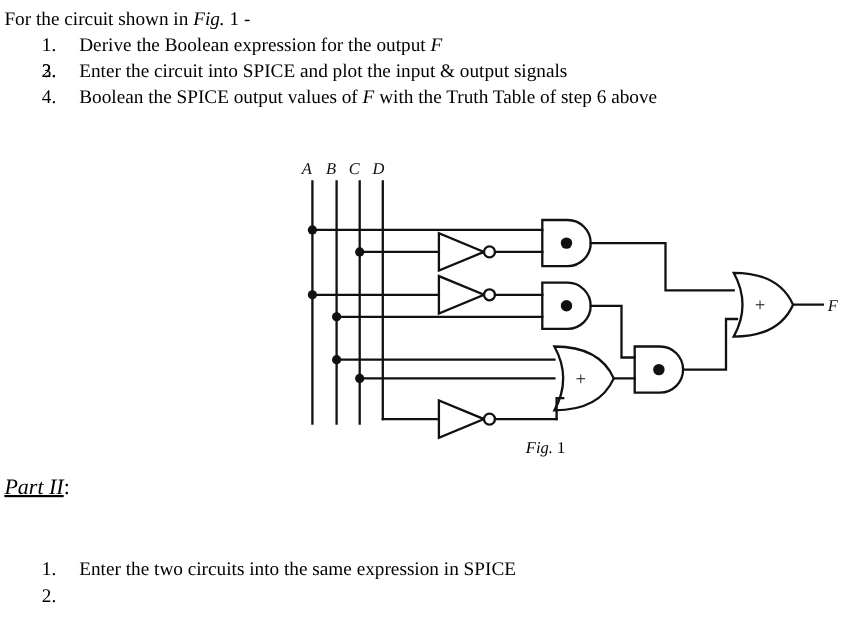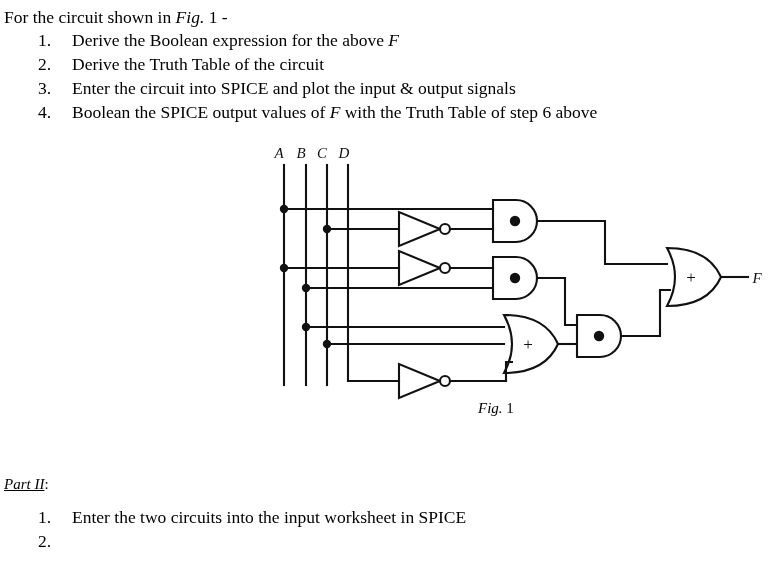--- a/index.html
+++ b/index.html
@@ -66,23 +66,22 @@
     left: 478px;
     top: 400px;
     font-size: 15px;
     white-space: nowrap;
   }
 
   .part-head {
     position: absolute;
     left: 4px;
     top: 432px;
-    font-size: 15px;
-    white-space: nowrap;
-    margin-top: 44px;
+    font-size: 20px;
+    white-space: nowrap;
   }
   .part-head .ulit {
     font-style: italic;
     text-decoration: underline;
   }
 
   .part2-line {
     position: absolute;
     left: 4px;
     top: 483px;
@@ -122,22 +121,22 @@
   }
 </style>
 </head>
 <body>
 
 <div class="page">
 
   <div class="intro-line"><span>For the circuit shown in </span><i class="ital">Fig.</i><span> 1 -</span></div>
 
   <ul class="num-list">
-    <li><span class="marker">1.</span><span>Derive the Boolean expression for the above </span><i class="ital">F</i><span></span></li>
-    <li><span class="marker">2.</span><span>Derive the Truth Table of the circuit</span><i class="ital"></i><span></span></li>
+    <li><span class="marker">1.</span><span>Derive the Boolean expression for the output </span><i class="ital">F</i><span></span></li>
+    <li><span class="marker">2.</span><i class="ital"></i><span></span></li>
     <li><span class="marker">3.</span><span>Enter the circuit into SPICE and plot the input &amp; output signals</span><i class="ital"></i><span></span></li>
     <li><span class="marker">4.</span><span>Boolean the SPICE output values of </span><i class="ital">F</i><span> with the Truth Table of step 6 above</span></li>
   </ul>
 
   <div class="figure">
     <svg width="768" height="285" viewBox="0 0 768 285" xmlns="http://www.w3.org/2000/svg">
       <g fill="none" stroke="#111111" stroke-width="2.1" stroke-linecap="square">
 
         <line x1="284" y1="25" x2="284" y2="245"></line>
         <line x1="306" y1="25" x2="306" y2="245"></line>
@@ -212,17 +211,17 @@
       <text class="gate-sym" x="691" y="143" text-anchor="middle" fill="#111111">+</text>
     </svg>
   </div>
 
   <div class="fig-caption"><i class="ital">Fig.</i><span> 1</span></div>
 
   <div class="part-head"><span class="ulit">Part II</span><span>:</span></div>
 
 
   <ul class="num-list2">
-    <li><span class="marker">1.</span><span>Enter the two circuits into the input worksheet in SPICE</span></li>
+    <li><span class="marker">1.</span><span>Enter the two circuits into the same expression in SPICE</span></li>
     <li><span class="marker">2.</span></li>
   </ul>
 
 </div>
 
 </body></html>

